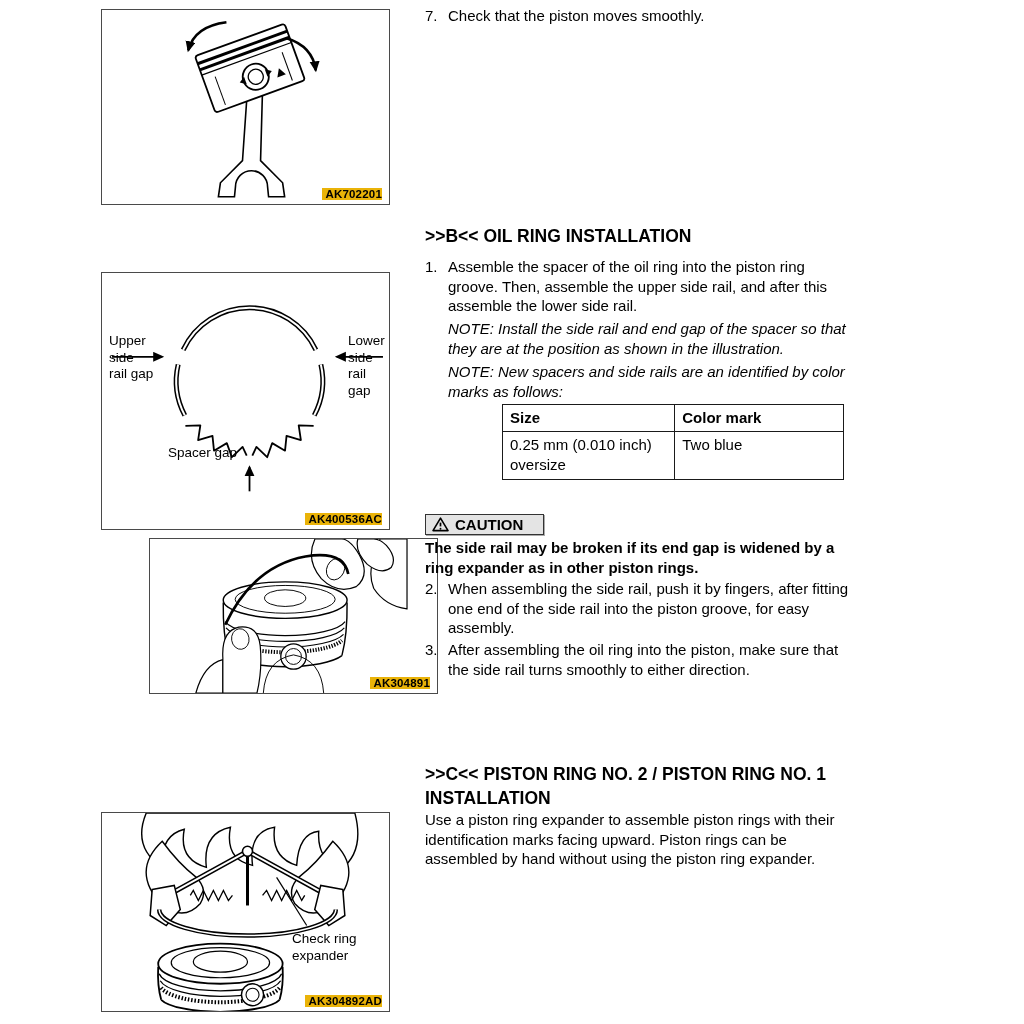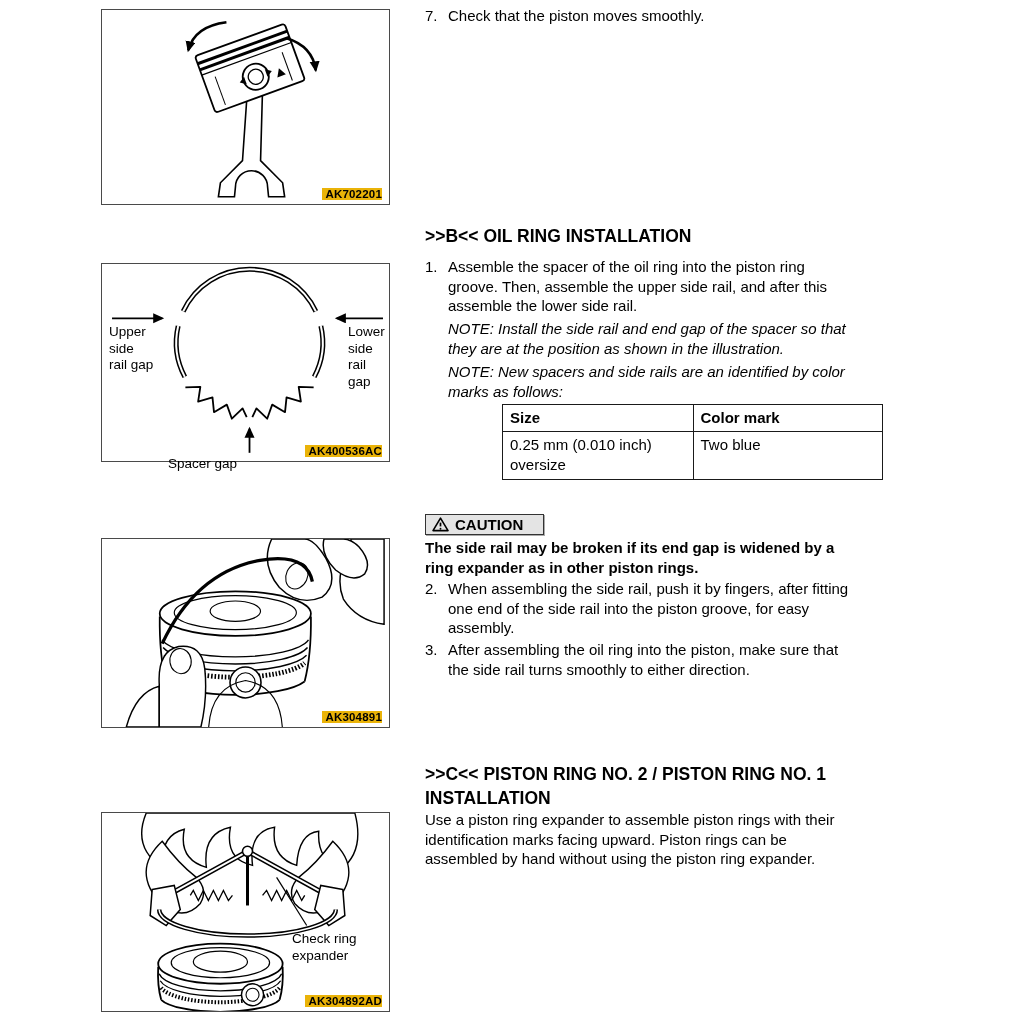--- a/index.html
+++ b/index.html
@@ -3,40 +3,40 @@
 <meta charset="utf-8">
 <style>
   html,body{margin:0;padding:0;background:#fff;}
   .page{position:relative;width:1024px;height:1024px;background:#ffffff;
         font-family:"Liberation Sans", sans-serif;color:#000;overflow:hidden;}
 
   
   .figbox{position:absolute;left:101px;width:289px;border:1.5px solid #4a4a4a;
           background:#fff;box-sizing:border-box;}
   #fig1{top:9px;height:196px;}
-  #fig2{top:263px;height:199px;}
-  #fig3{top:538px;height:190px;}
+  #fig2{top:272px;height:258px;}
+  #fig3{top:538px;height:156px;margin-left:48px;}
   #fig4{top:812px;height:200px;}
   .figbox svg{position:absolute;left:0;top:0;width:100%;height:100%;}
   .figcode{position:absolute;right:7px;bottom:4px;font-weight:bold;font-size:11.5px;
            letter-spacing:0.2px;background:#eab308;padding-left:3px;}
   .figlabel{position:absolute;font-size:13.5px;line-height:16.5px;}
   .figlabel span{display:block;}
 
   
   .tx{position:absolute;left:425px;font-size:15px;line-height:19.5px;}
   .step{width:428px;}
   .step .num{position:absolute;left:0;top:0;width:23px;}
   .step .stxt{margin-left:23px;width:405px;}
   .heading{font-weight:bold;font-size:17.5px;line-height:24px;width:460px;}
   .note{font-style:italic;width:420px;}
   .bold-par{font-weight:bold;width:426px;}
 
   
-  table.sizetable{position:absolute;left:502px;top:404px;width:381px;
+  table.sizetable{position:absolute;left:502px;top:404px;width:342px;
       border-collapse:collapse;font-size:15px;line-height:20px;}
   table.sizetable td,table.sizetable th{border:1.5px solid #1a1a1a;text-align:left;
       vertical-align:top;padding:3px 7px;font-weight:normal;}
   table.sizetable th{font-weight:bold;}
   table.sizetable .r3 td{padding-bottom:4px;}
 
   
   .caution-badge{position:absolute;left:425px;top:514px;display:inline-flex;
       align-items:center;gap:6px;border:1.5px solid #333;background:#e4e4e4;
       padding:1px 20px 1px 6px;font-weight:bold;font-size:15px;
@@ -109,21 +109,21 @@
     <div class="figlabel" style="left:7px;top:60px;width:60px;">
       <span>Upper</span>
       <span>side</span>
       <span>rail gap</span>
     </div>
     <div class="figlabel" style="left:246px;top:60px;width:43px;">
       <span>Lower</span>
       <span>side</span>
       <span>rail gap</span>
     </div>
-    <div class="figlabel" style="left:66px;top:172px;margin-top:20px;">
+    <div class="figlabel" style="left:66px;top:172px;">
       <span>Spacer gap</span>
     </div>
     <span class="figcode">AK400536AC</span>
   </div>
 
   <div class="figbox" id="fig3">
     <svg viewBox="0 0 286 194">
 
       <g fill="#fff" stroke="#000" stroke-width="1.5">
         <path d="M252,0 L286,0 L286,88 Q258,84 244,62 Q236,42 246,20 Z"></path>

